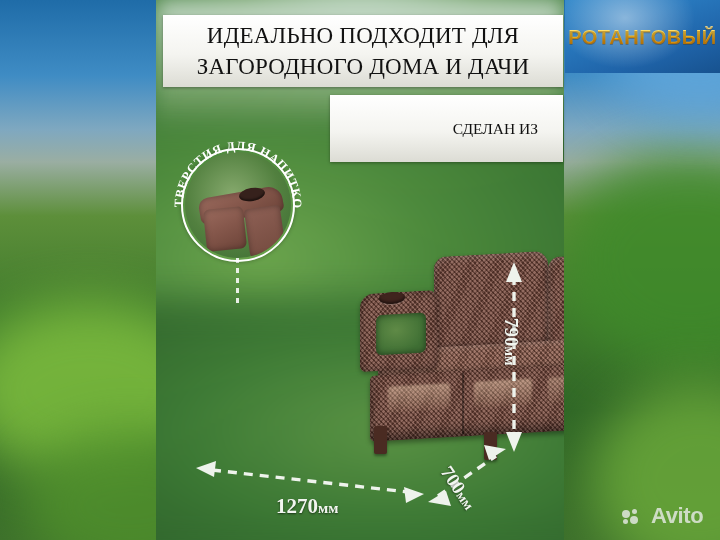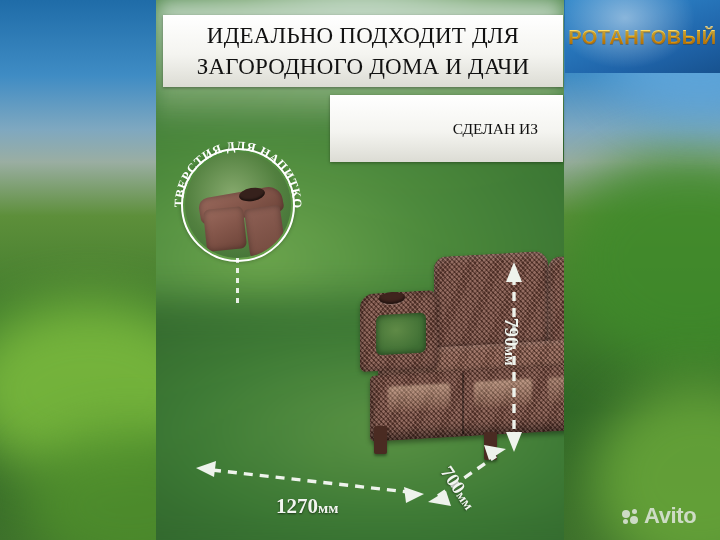--- a/index.html
+++ b/index.html
@@ -109,21 +109,21 @@
   .dimlbl{position:absolute;color:#f2f6f0;font-family:"Liberation Serif",serif;font-weight:bold;
     text-shadow:0 1px 2px rgba(0,0,0,.55);white-space:nowrap;}
   #lbl-w{left:120px;top:478px;font-size:21px;margin-top:16px;}
   #lbl-w .u{font-size:15px;}
   #lbl-d{left:298px;top:462px;font-size:19px;transform:rotate(56deg);transform-origin:left top;}
   #lbl-d .u{font-size:14px;}
   #lbl-h{left:366px;top:318px;font-size:19px;transform:rotate(90deg);transform-origin:left top;}
   #lbl-h .u{font-size:14px;}
 
   
-  #avito{position:absolute;left:622px;top:503px;display:flex;align-items:center;gap:5px;opacity:.8;}
+  #avito{position:absolute;left:622px;top:503px;display:flex;align-items:center;gap:12px;opacity:.8;}
   #avito .dots{position:relative;width:17px;height:15px;}
   #avito .dots i{position:absolute;border-radius:50%;background:#e9ece9;display:block;}
   #avito .dots i:nth-child(1){left:0;top:1px;width:8px;height:8px;}
   #avito .dots i:nth-child(2){left:10px;top:0;width:5px;height:5px;}
   #avito .dots i:nth-child(3){left:1px;top:10px;width:5px;height:5px;}
   #avito .dots i:nth-child(4){left:8px;top:7px;width:8px;height:8px;}
   #avito .w{color:#e9ece9;font-family:"Liberation Sans",sans-serif;font-size:22px;font-weight:bold;letter-spacing:-.4px;}
 </style>
 </head>
 <body>

